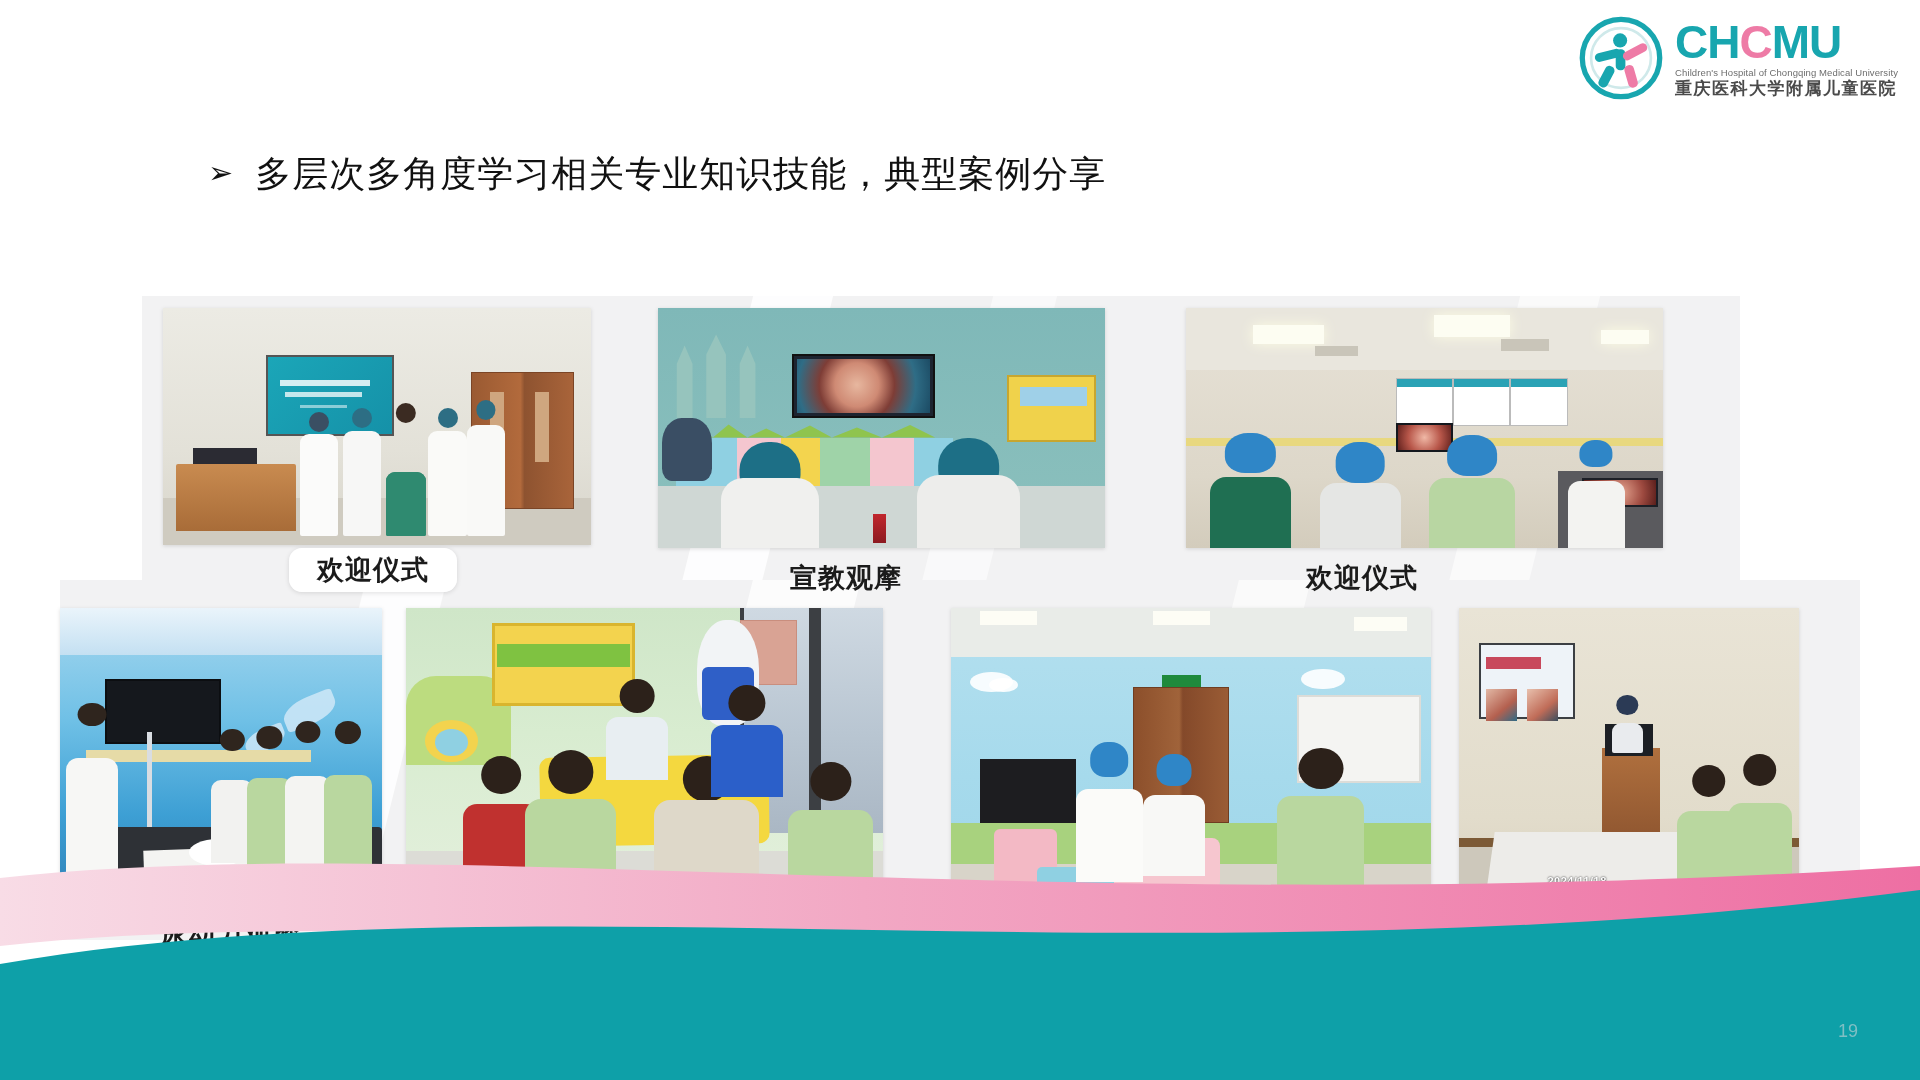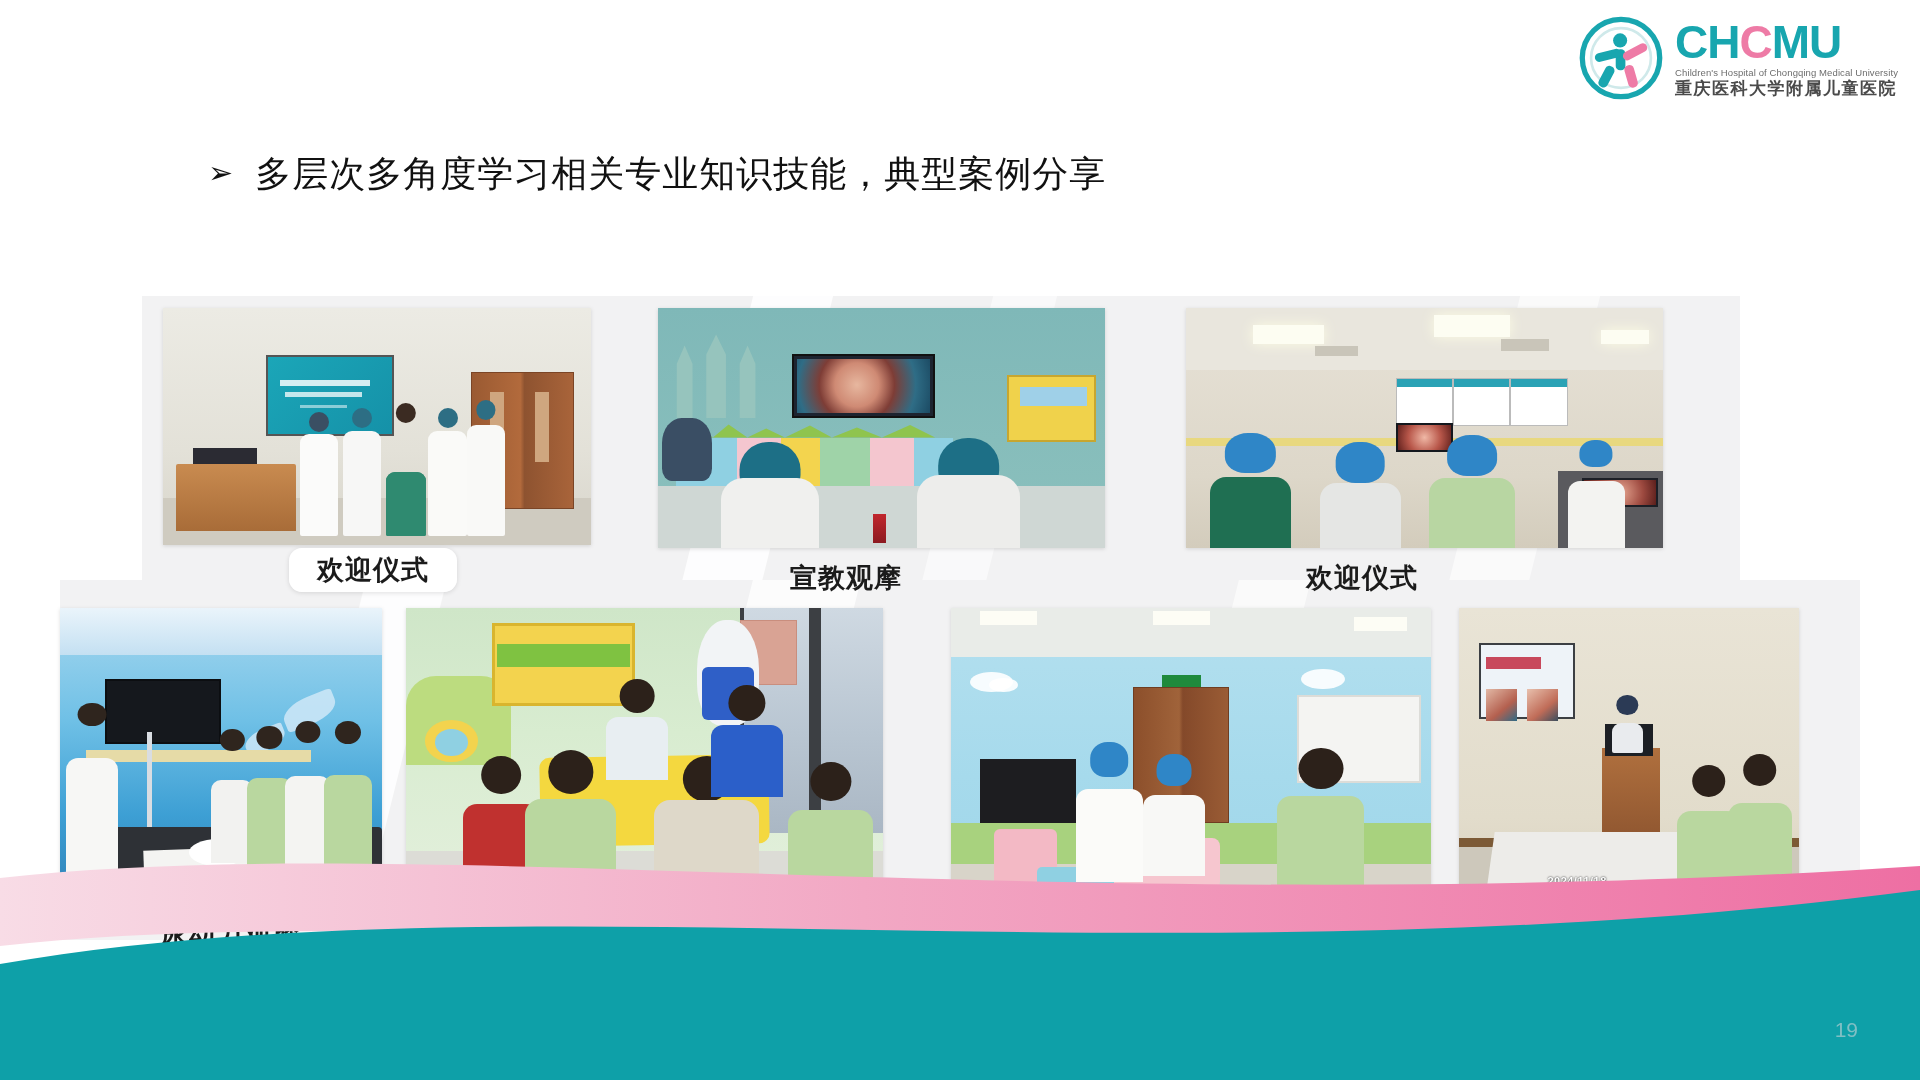--- a/index.html
+++ b/index.html
@@ -56,21 +56,21 @@
   }
   .cap-box {
     background:#fff; border-radius:13px; padding:7px 28px;
     box-shadow:0 1px 5px rgba(0,0,0,.12); font-weight:bold;
   }
 
   
   .footer { position:absolute; left:0; bottom:0; width:1920px; height:220px; }
   .page-num {
     position:absolute; right:62px; bottom:38px;
-    font-size:21px; color:#7FBFC4; font-weight:500;
+    font-size:18px; color:#7FBFC4; font-weight:500;
   }
 
   
   .scene { position:absolute; inset:0; }
   .pz { position:absolute; }
 
   
   .p1-wall   { inset:0; background:linear-gradient(180deg,#ecebe4 0%,#e3e1d8 60%,#d8d5cb 100%); }
   .p1-floor  { left:0; bottom:0; width:100%; height:20%; background:#cfcbc0; }
   .p1-screen { left:24%; top:20%; width:30%; height:34%; background:linear-gradient(135deg,#1ba6b8,#1591a8); border:2px solid #555; }

